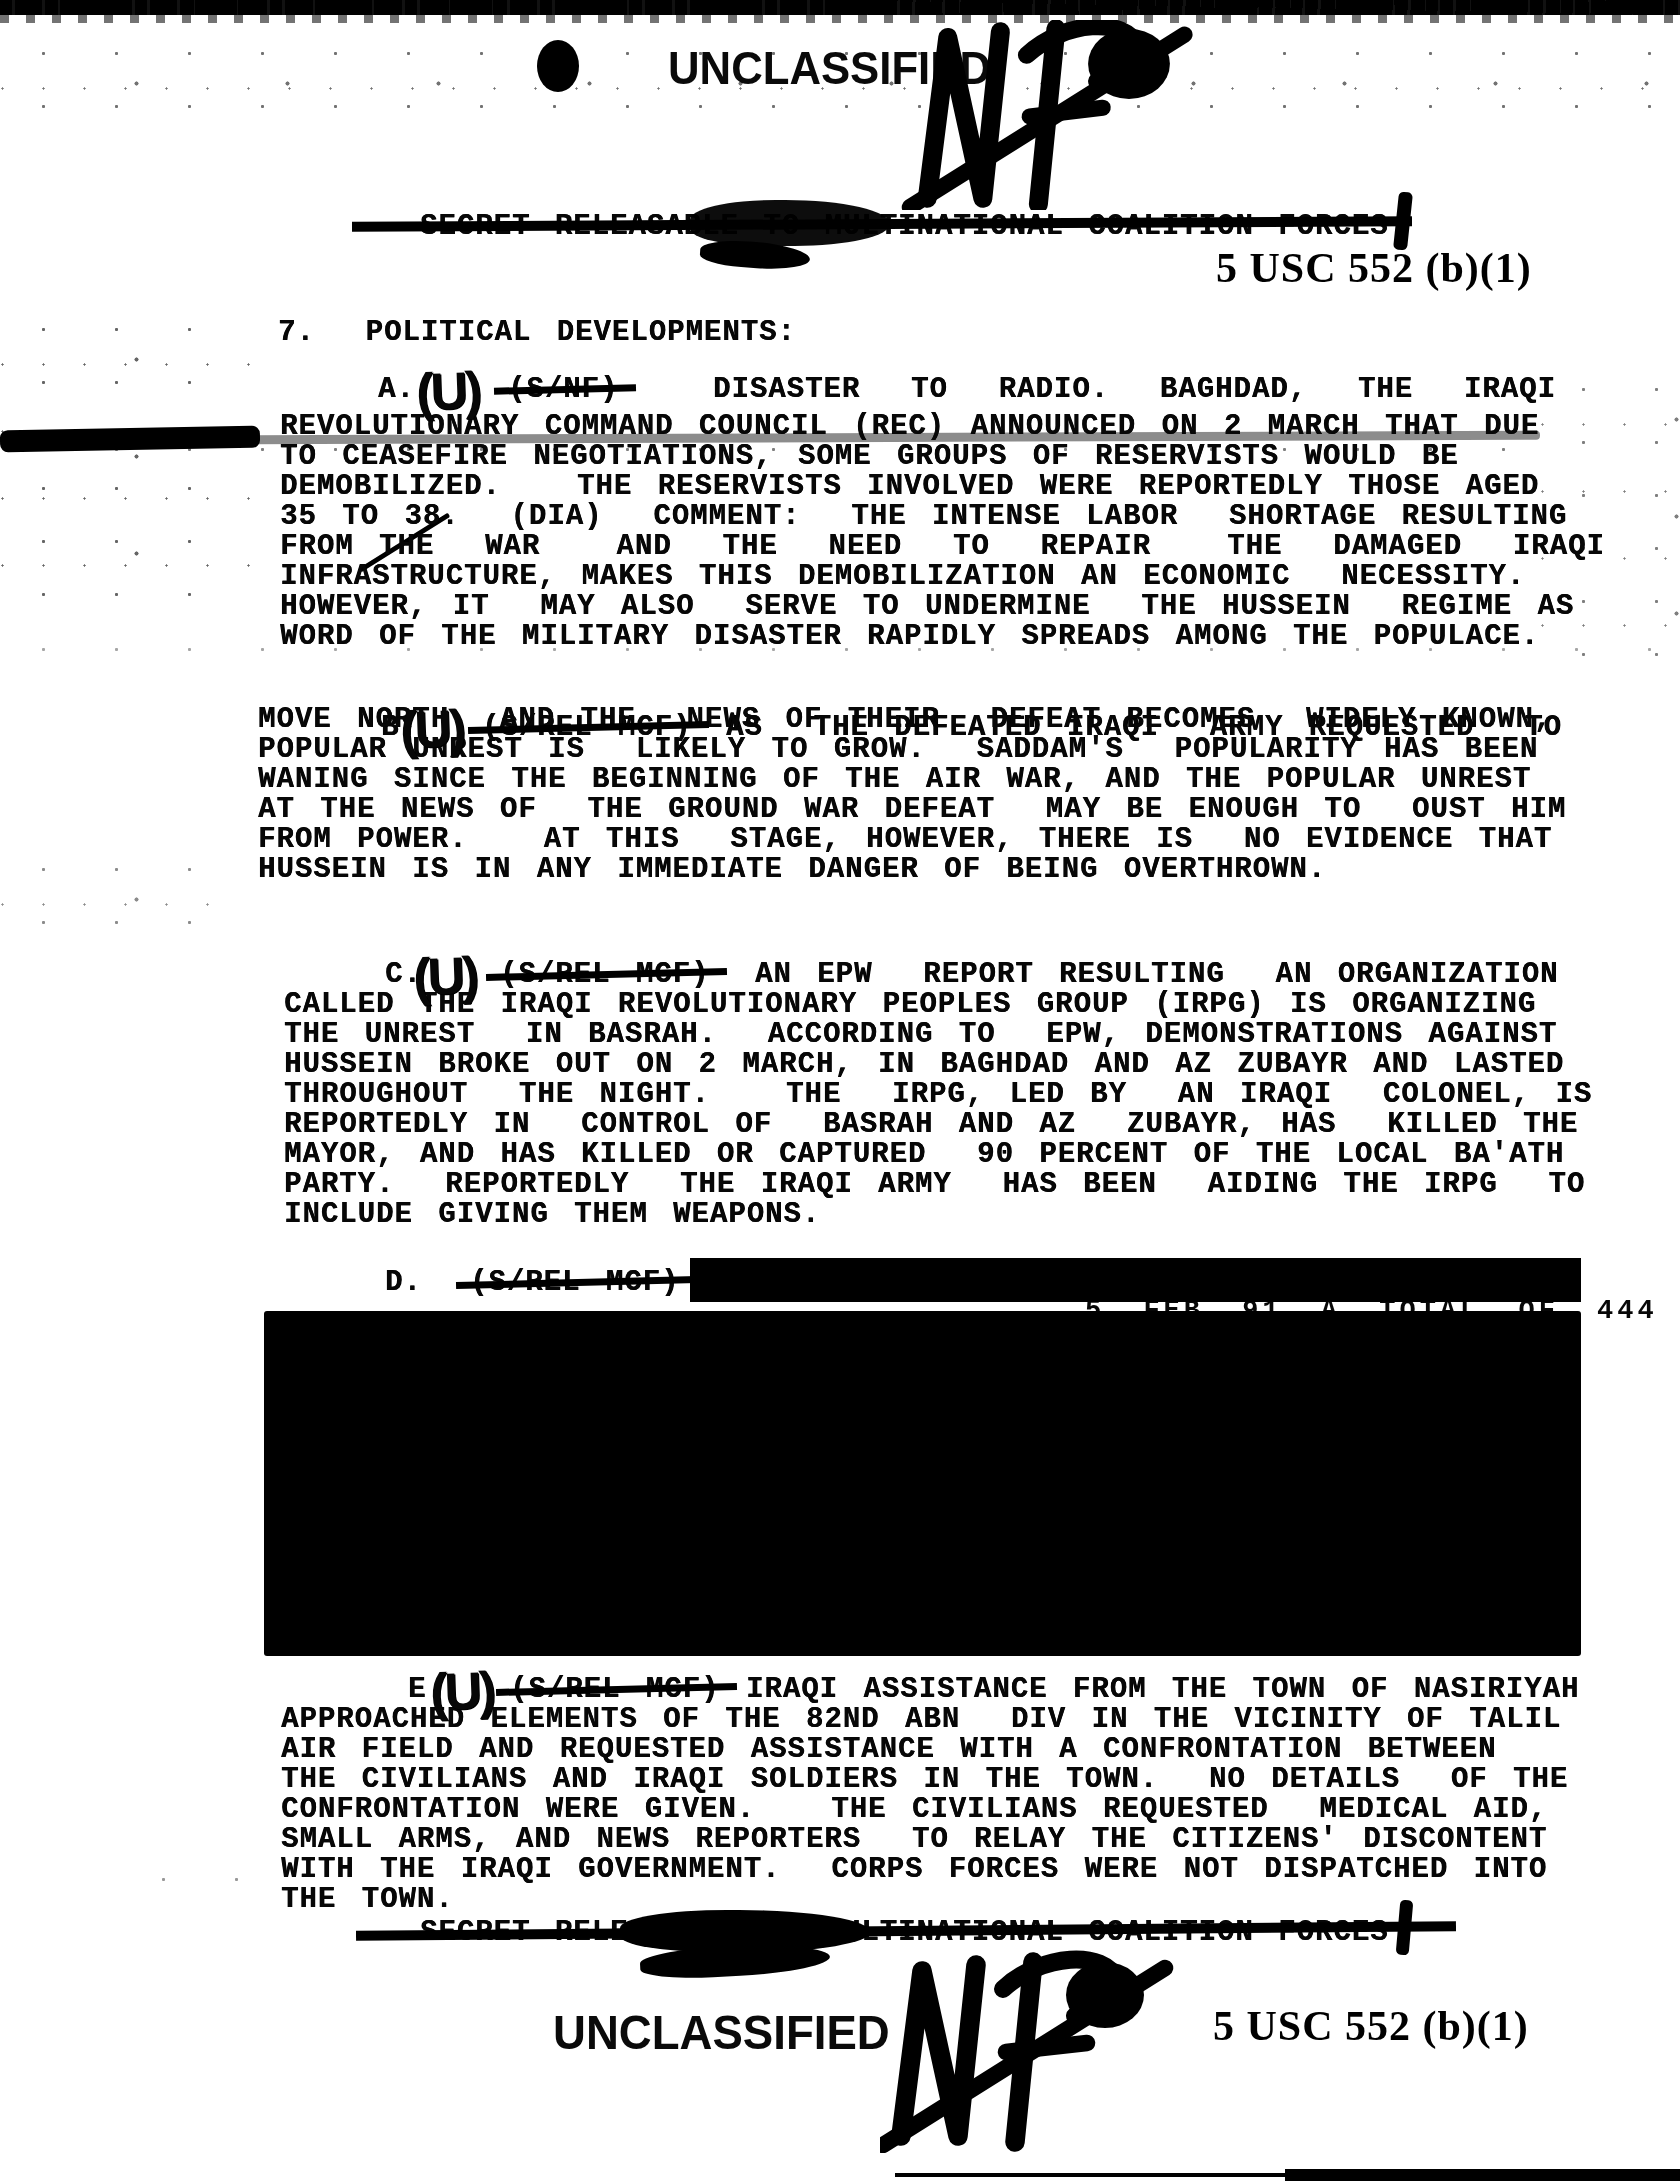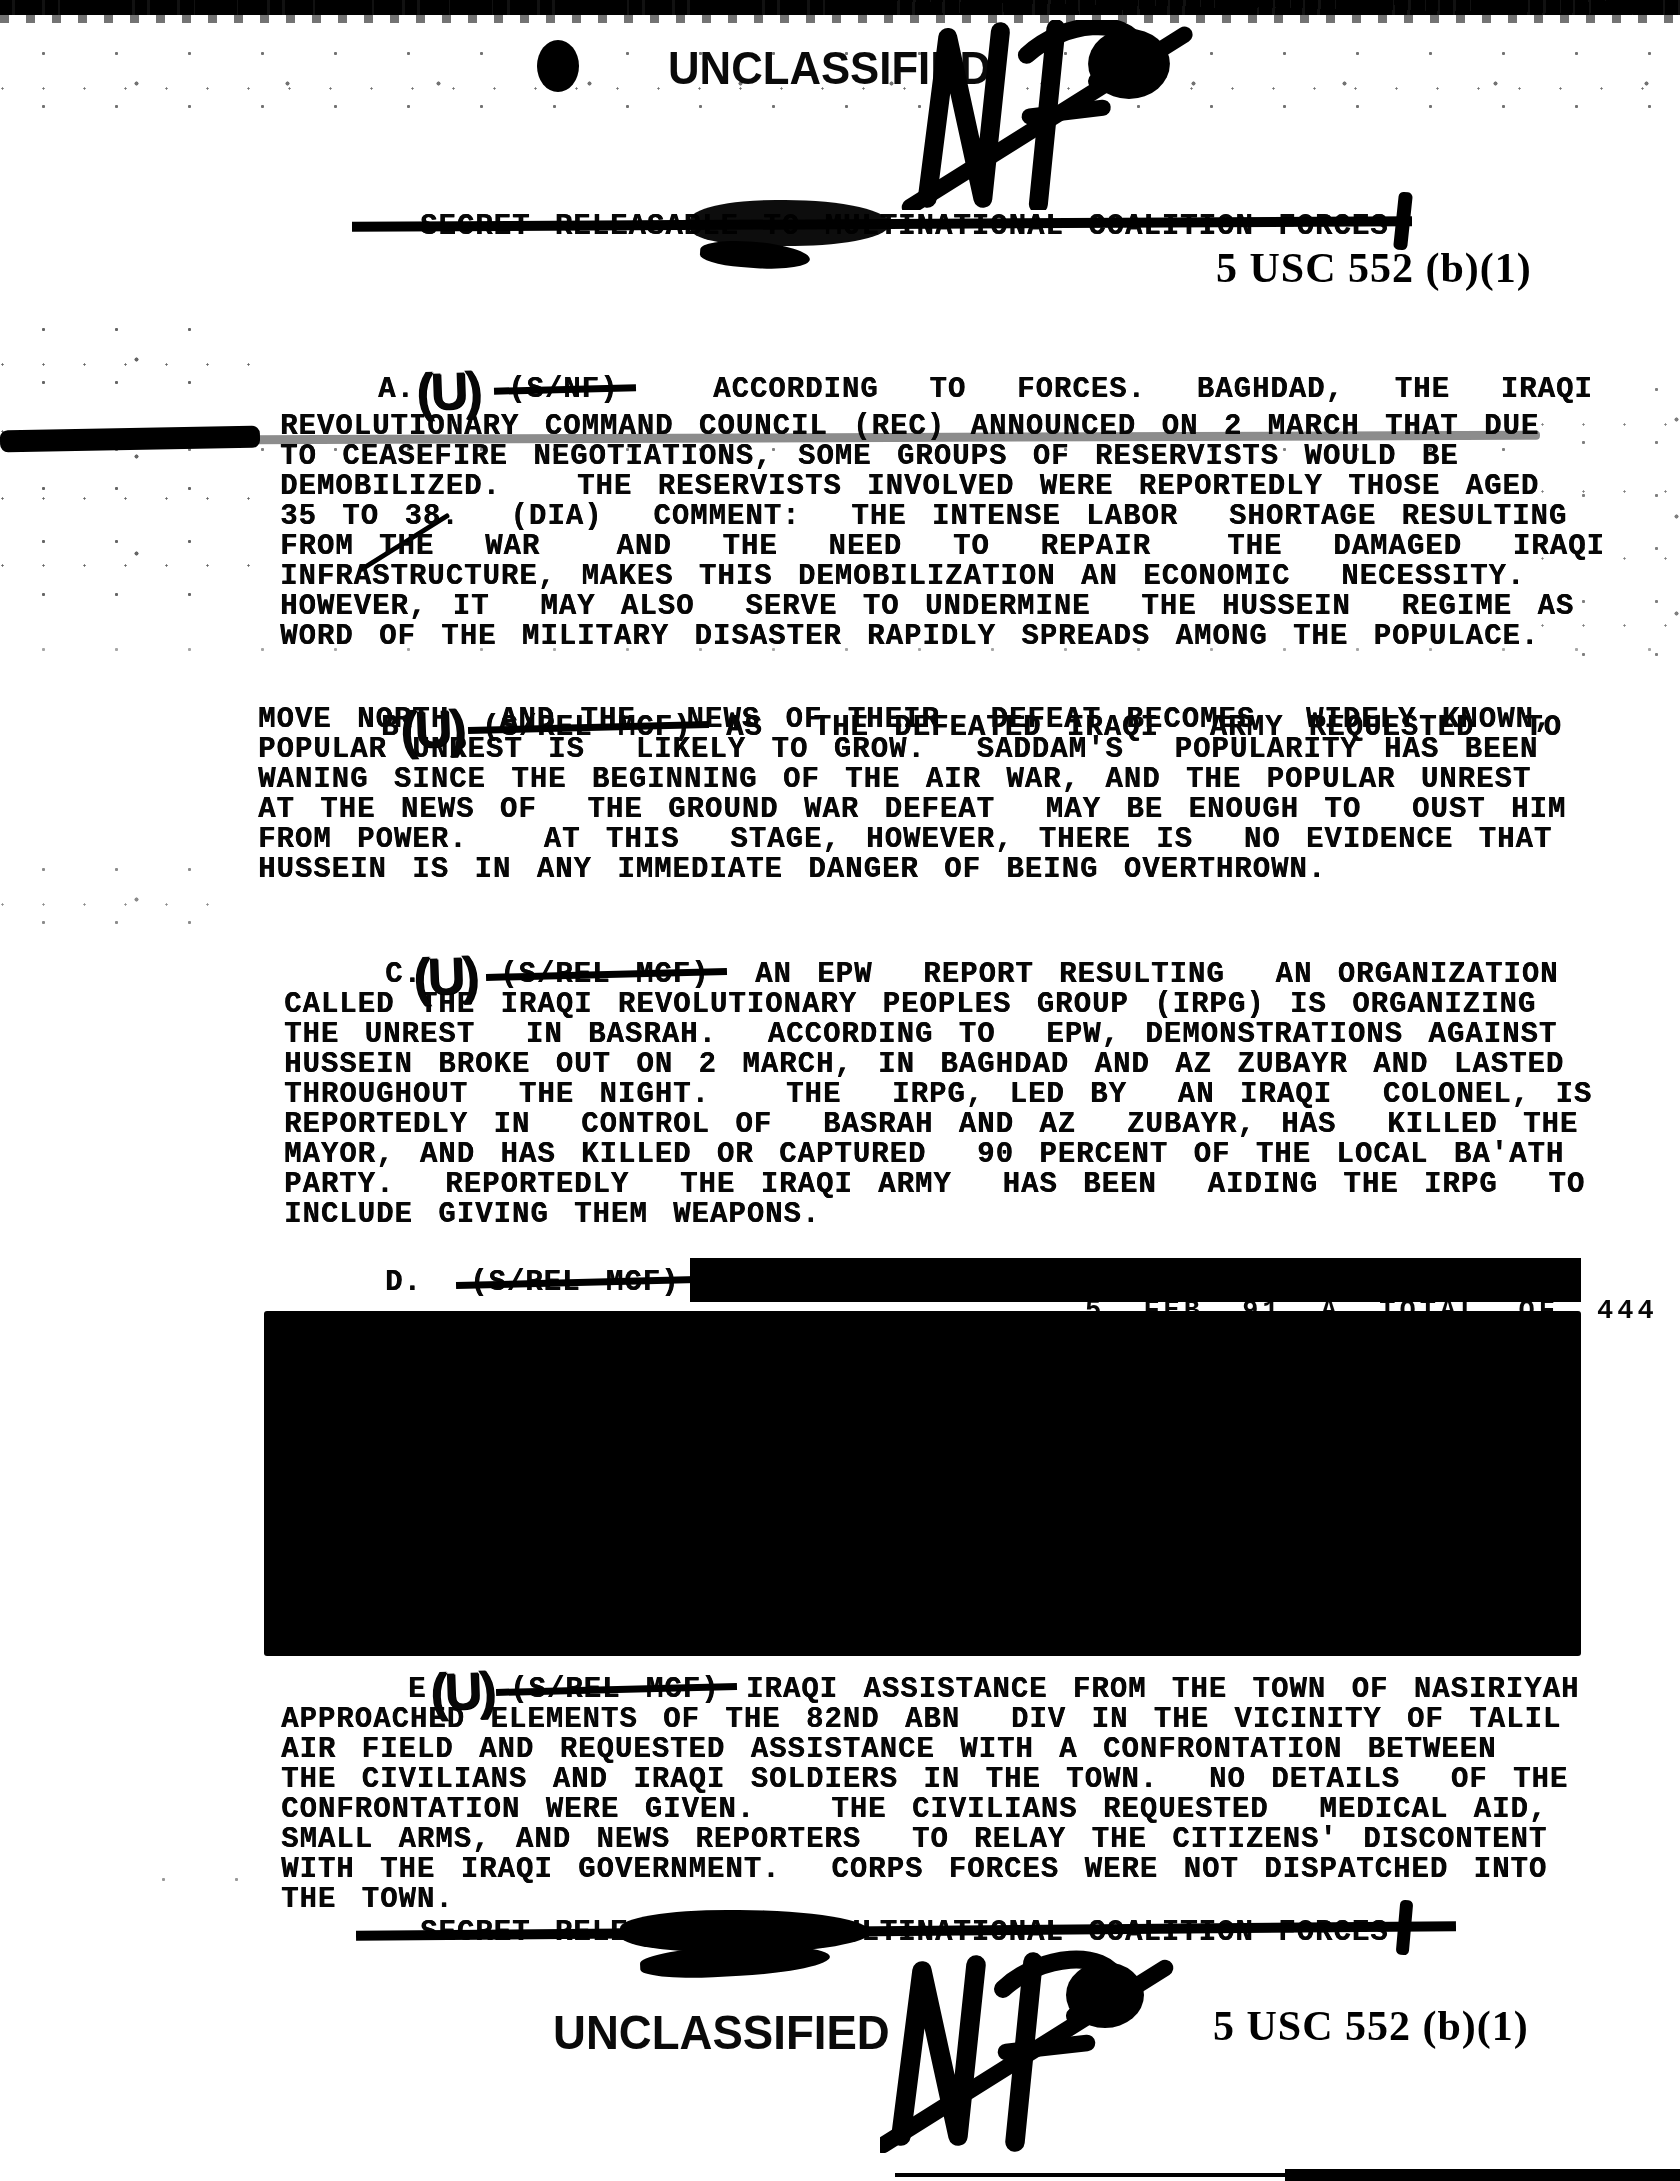--- a/index.html
+++ b/index.html
@@ -102,26 +102,27 @@
   </svg>
 
   <div class="banner" style="left:420px;top:210px;">SECRET RELEASABLE TO MULTINATIONAL COALITION FORCES</div>
   <div class="strike-line" style="left:352px;top:219px;width:1060px;height:10px;transform:rotate(-.3deg);"></div>
   <div class="blob" style="left:690px;top:200px;width:200px;height:46px;opacity:.95;"></div>
   <div class="blob" style="left:700px;top:242px;width:110px;height:26px;transform:rotate(4deg);"></div>
   <div class="smear" style="left:1396px;top:192px;width:14px;height:58px;transform:rotate(6deg);border-radius:5px;"></div>
 
   <div class="stamp" style="left:1216px;top:244px;">5 USC 552 (b)(1)</div>
 
+  <div class="tw" style="left:278px;top:318px;">7.  POLITICAL DEVELOPMENTS:</div>
 
   <div>
     <div class="tw" style="left:378px;top:375px;">A.</div>
     <div class="umark" style="left:416px;top:361px;">(U)</div>
     <div class="tw classif" style="left:508px;top:375px;">(S/NF)</div>
-    <div class="tw" style="left:713px;top:375px;">ACCORDING  TO  FORCES.  BAGHDAD,  THE  IRAQI</div>
+    <div class="tw" style="left:713px;top:375px;">DISASTER  TO  RADIO.  BAGHDAD,  THE  IRAQI</div>
     <div class="tw" style="left:280px;top:412px;width:1340px;">REVOLUTIONARY COMMAND COUNCIL (REC) ANNOUNCED ON 2 MARCH THAT DUE
 TO CEASEFIRE NEGOTIATIONS, SOME GROUPS OF RESERVISTS WOULD BE
 DEMOBILIZED.   THE RESERVISTS INVOLVED WERE REPORTEDLY THOSE AGED
 35 TO 38.  (DIA)  COMMENT:  THE INTENSE LABOR  SHORTAGE RESULTING
 FROM THE  WAR   AND  THE  NEED  TO  REPAIR   THE  DAMAGED  IRAQI
 INFRASTRUCTURE, MAKES THIS DEMOBILIZATION AN ECONOMIC  NECESSITY.
 HOWEVER, IT  MAY ALSO  SERVE TO UNDERMINE  THE HUSSEIN  REGIME AS
 WORD OF THE MILITARY DISASTER RAPIDLY SPREADS AMONG THE POPULACE.</div>
   </div>
 

